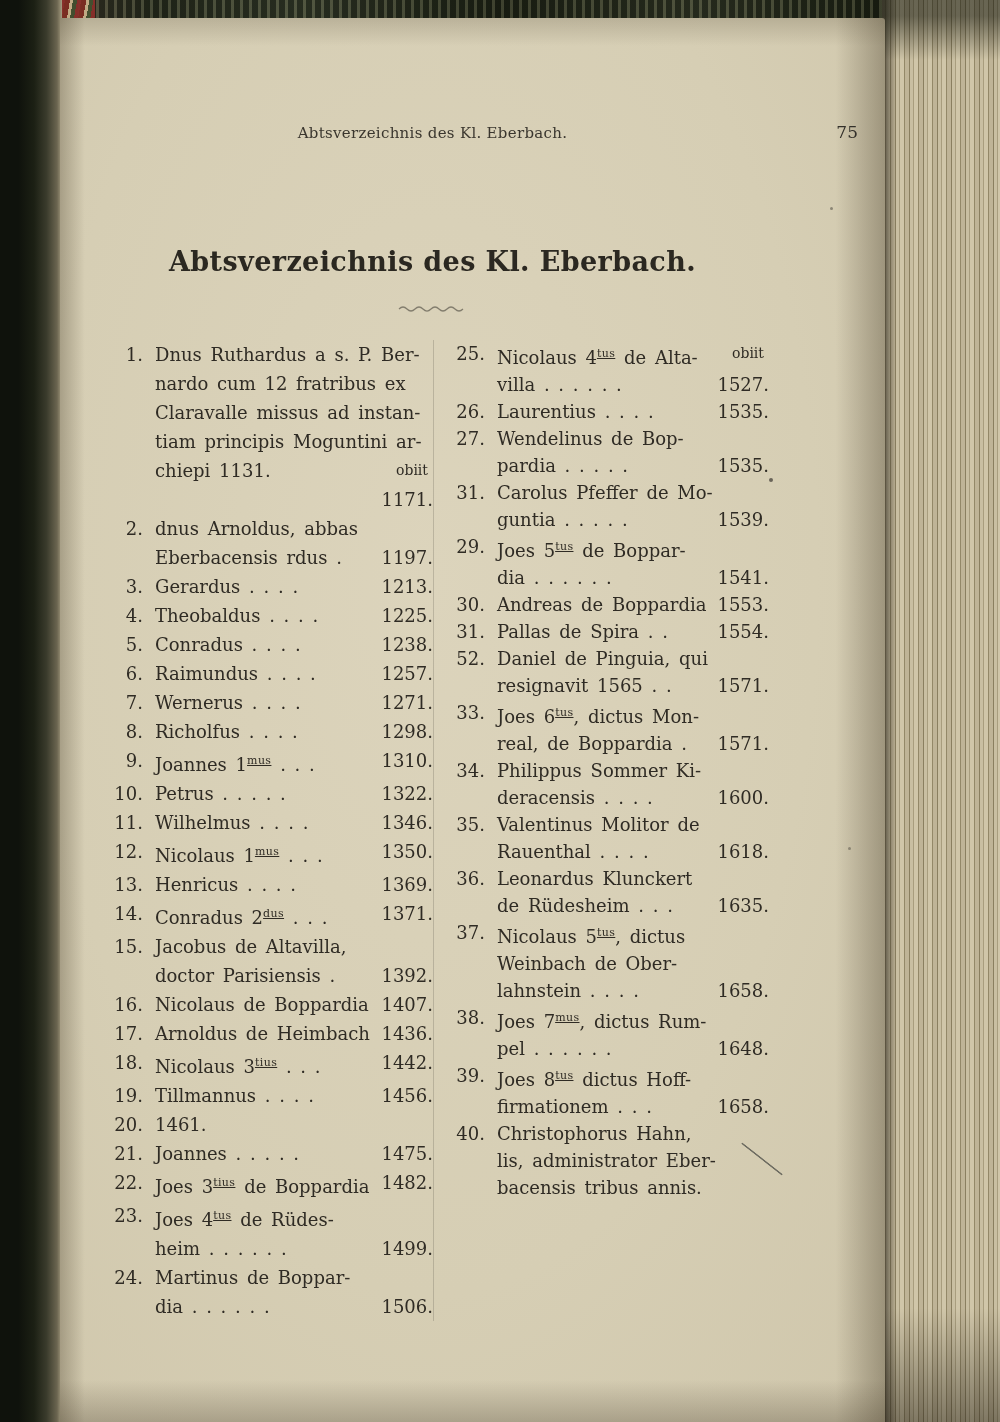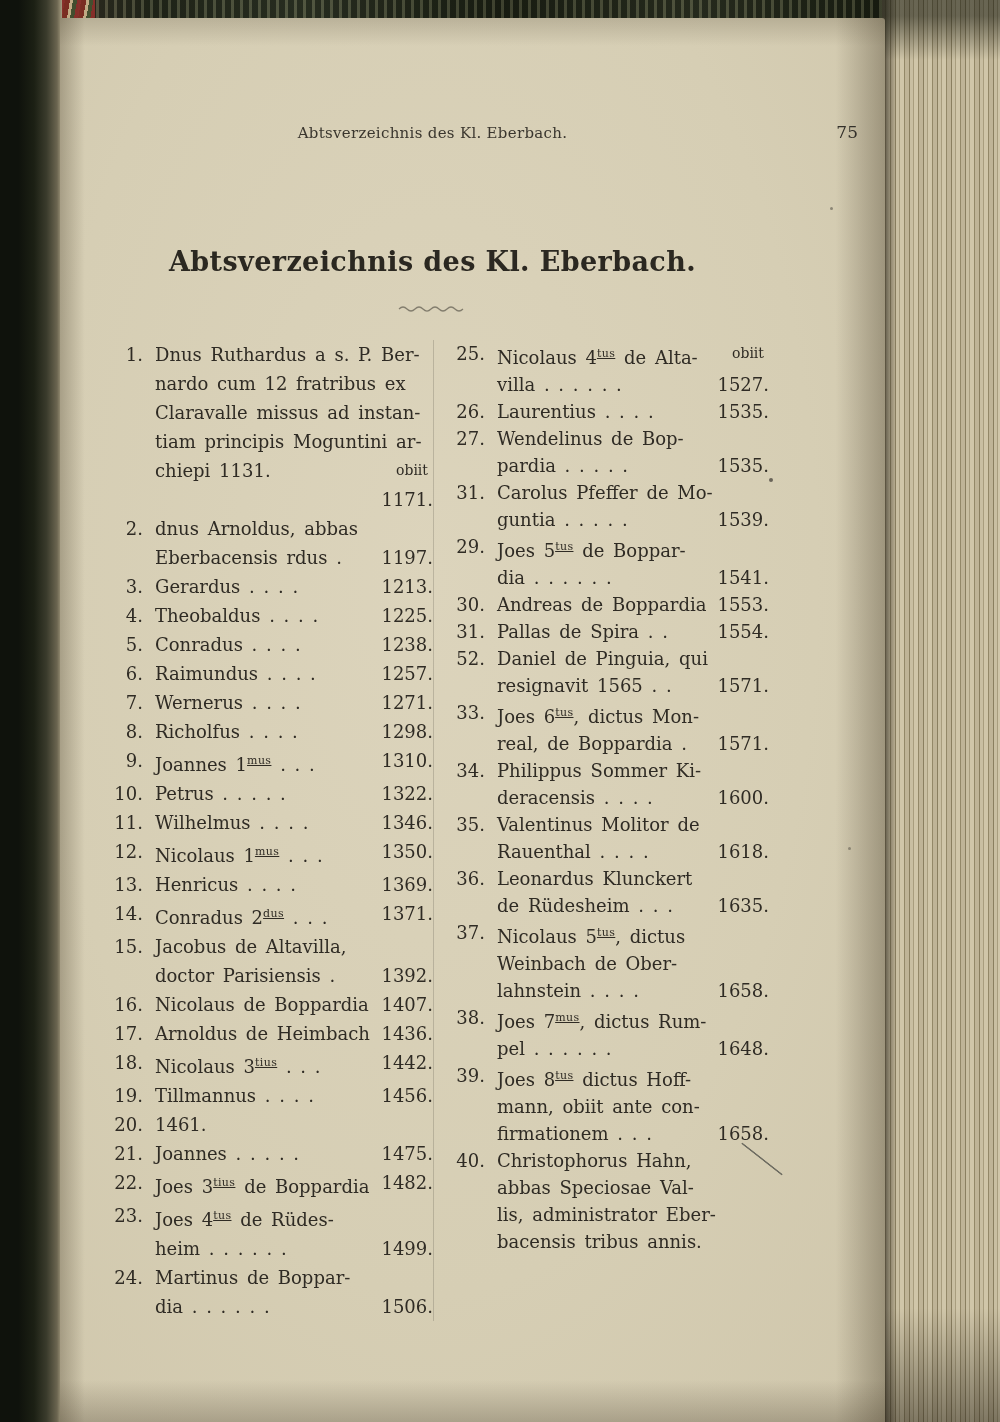--- a/index.html
+++ b/index.html
@@ -155,24 +155,23 @@
           <div class="line"><span class="num">35.</span><span class="txt">Valentinus Molitor de</span></div>
           <div class="line"><span class="num"></span><span class="txt">Rauenthal . . . .</span><span class="year">1618.</span></div>
           <div class="line"><span class="num">36.</span><span class="txt">Leonardus Klunckert</span></div>
           <div class="line"><span class="num"></span><span class="txt">de Rüdesheim . . .</span><span class="year">1635.</span></div>
           <div class="line"><span class="num">37.</span><span class="txt">Nicolaus 5<span class="sup">tus</span>, dictus</span></div>
           <div class="line"><span class="num"></span><span class="txt">Weinbach de Ober-</span></div>
           <div class="line"><span class="num"></span><span class="txt">lahnstein . . . .</span><span class="year">1658.</span></div>
           <div class="line"><span class="num">38.</span><span class="txt">Joes 7<span class="sup">mus</span>, dictus Rum-</span></div>
           <div class="line"><span class="num"></span><span class="txt">pel . . . . . .</span><span class="year">1648.</span></div>
           <div class="line"><span class="num">39.</span><span class="txt">Joes 8<span class="sup">tus</span> dictus Hoff-</span></div>
-          <div class="line"><span class="num"></span><span class="txt">mann, obiit ante con-</span></div>
+          <div class="line"><span class="num"></span></div>
           <div class="line"><span class="num"></span><span class="txt">firmationem . . .</span><span class="year">1658.</span></div>
           <div class="line"><span class="num">40.</span><span class="txt">Christophorus Hahn,</span></div>
-          <div class="line"><span class="num"></span><span class="txt">abbas Speciosae Val-</span></div>
           <div class="line"><span class="num"></span><span class="txt">lis, administrator Eber-</span></div>
           <div class="line"><span class="num"></span><span class="txt">bacensis tribus annis.</span></div>
         </div>
     </div>
 
     <div class="pen-mark"></div>
     <div class="speck s1"></div>
     <div class="speck s2"></div>
     <div class="speck s3"></div>
   </div>

